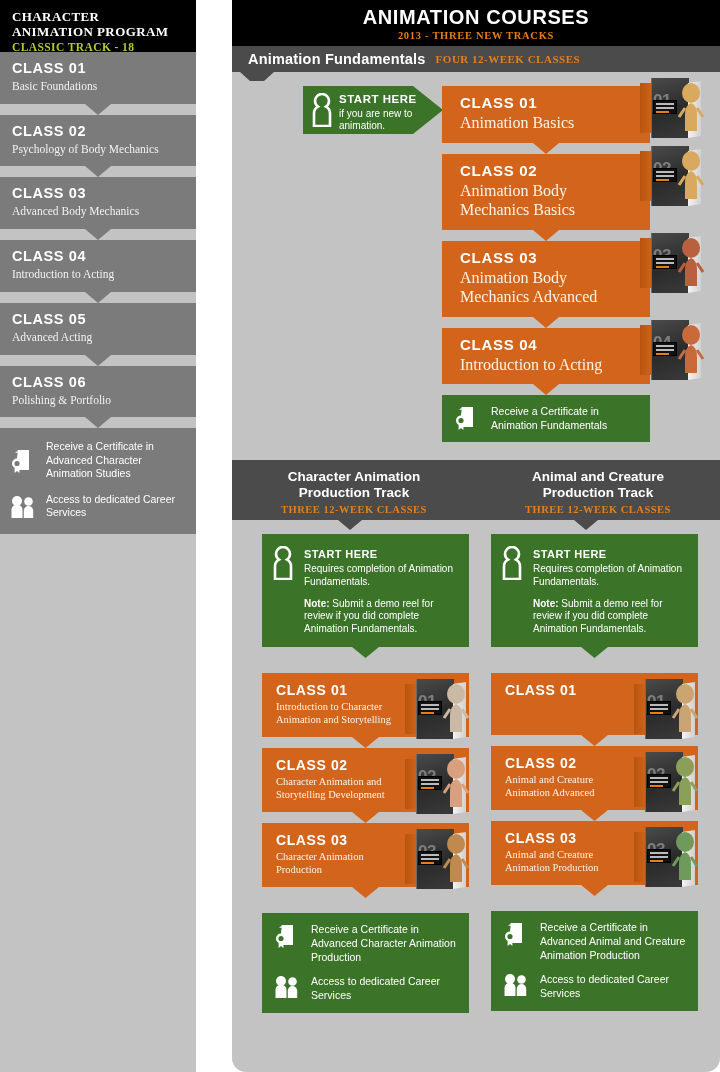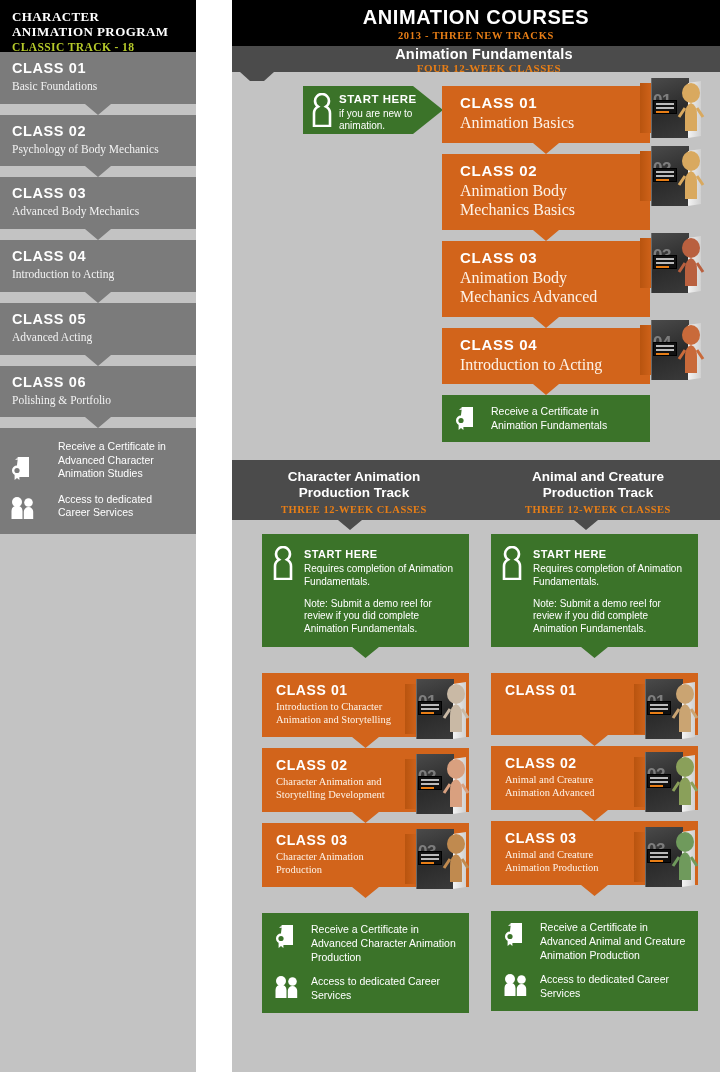--- a/index.html
+++ b/index.html
@@ -48,43 +48,44 @@
     margin-top: 3px; line-height: 1.2;
   }
   .notch-gray {
     position: absolute; left: 0; right: 0; bottom: -11px; height: 11px;
     pointer-events: none;
   }
 
   .sb-cert {
     background: #7b7b7b; padding: 12px 10px 14px 10px;
   }
-  .cert-row { display: flex; align-items: flex-end; gap: 22px; margin-bottom: 12px; }
+  .cert-row { display: flex; align-items: center; gap: 10px; margin-bottom: 12px; }
   .cert-row:last-child { margin-bottom: 0; }
   .cert-row .ico { flex: 0 0 auto; width: 26px; padding-top:1px; }
   .cert-row .tx { font-size: 10.5px; color: #fff; line-height: 1.28; }
 
   
   #main {
     position: absolute; left: 232px; top: 0; width: 488px; height: 1072px;
     background: #c3c3c3;
+    border-radius: 14px;
   }
   .m-header {
     background: #000; height: 46px; padding-top: 6px; text-align: center;
   }
   .m-header h1 {
     font-size: 20px; font-weight: bold; color: #fff; letter-spacing: .6px;
   }
   .m-header .sub {
     font-size: 10.5px; color: #e87e16; font-family: "Liberation Serif", serif;
     font-weight: bold; letter-spacing: .7px; margin-top: 1px;
   }
   .m-subbar {
     position: relative; background: #4b4b4b; height: 26px;
-    display: flex; align-items: center; padding-left: 16px; flex-direction: column;
+    display: flex; align-items: center; padding-left: 16px;
   }
   .m-subbar .ttl { font-size: 14.5px; font-weight: bold; color: #fff; letter-spacing:.2px;}
   .m-subbar .meta {
     font-size: 11px; color: #e87e16; font-family: "Liberation Serif", serif;
     font-weight: bold; letter-spacing: .5px; margin-left: 10px;
   }
   .tab-notch {
     position: absolute; left: 8px; bottom: -9px; width: 34px; height: 9px;
   }
   .tab-notch svg { display:block; }
@@ -174,21 +175,21 @@
 
   .cols { display: flex; gap: 22px; padding: 14px 22px 0 30px; }
   .col { flex: 1; position: relative; }
 
   .sh-box { position: relative; background: #3b7329; padding: 10px 10px 12px 10px; display:flex; gap:10px;}
   .sh-box .person { flex:0 0 auto; padding-top: 2px;}
   .sh-box .body { color:#fff; }
   .sh-box .h { font-size: 11px; font-weight: bold; letter-spacing: .4px; }
   .sh-box .p { font-size: 10px; line-height: 1.26; margin-top: 1px; }
   .sh-box .p2 { font-size: 10px; line-height: 1.26; margin-top: 9px; }
-  .sh-box .p2 b { font-weight: normal; }
+  .sh-box .p2 b { font-weight: bold; }
   .gnotch { position: absolute; left: 0; right: 0; bottom: -11px; height: 11px; }
   .gnotch svg { display:block; width:100%; height:100%; }
 
   .tclass {
     position: relative; background: #d2641b; padding: 9px 70px 11px 14px;
     min-height: 62px; margin-top: 11px;
   }
   .tclass .t { font-size: 14px; font-weight: bold; color: #fff; letter-spacing: .6px; }
   .tclass .d {
     font-size: 10.5px; color: #fdf2e7; font-family: "Liberation Serif", serif;

